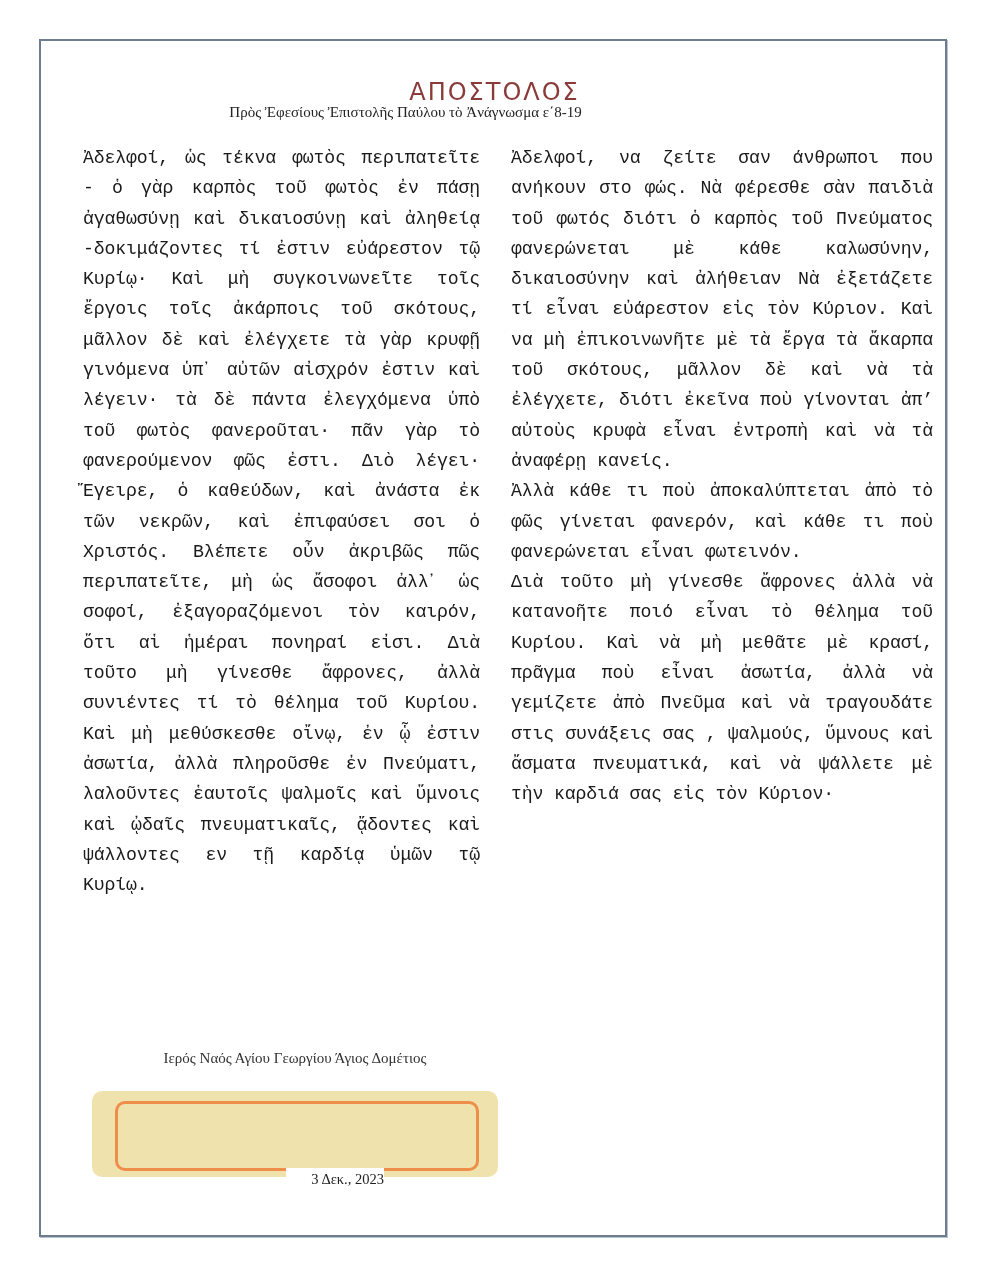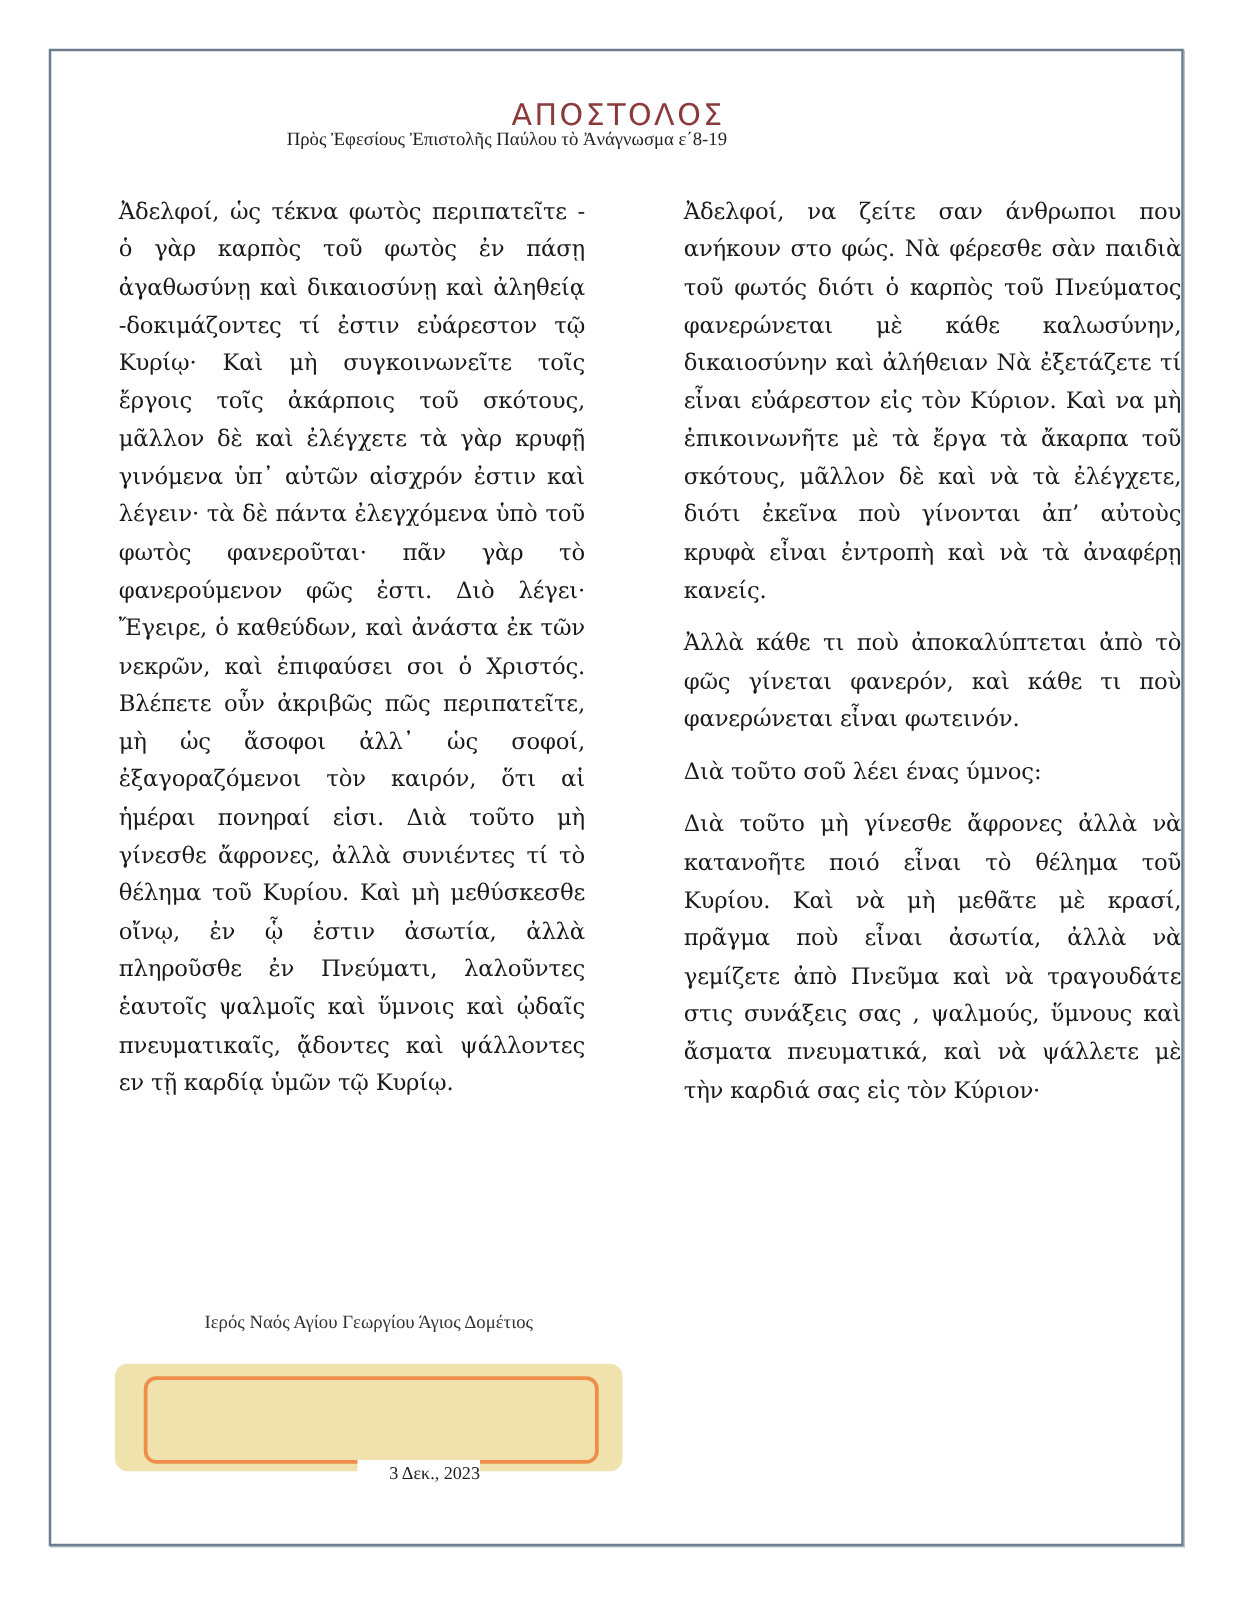--- a/index.html
+++ b/index.html
@@ -7,23 +7,23 @@
          font-family: "DejaVu Serif", "Liberation Serif", serif; color: #1a1a1a; }
   .page-frame { position: absolute; left: 39px; top: 39px; width: 908px; height: 1198px;
                 border: 2px solid #6d7d8f; box-shadow: 1px 1px 0 #b9c4d0; box-sizing: border-box; }
   .title { position: absolute; left: 0; width: 989px; top: 62px; text-align: center;
            font-family: "DejaVu Sans", "Liberation Sans", sans-serif; font-size: 24px;
            letter-spacing: 2px; color: #8b3a3a; font-weight: normal; }
   .subtitle { position: absolute; left: 0; width: 811px; top: 104px; text-align: center;
               font-family: "Liberation Serif", "DejaVu Serif", serif; font-size: 15px; color: #222; }
   .col { position: absolute; top: 143px; font-size: 18.2px; line-height: 30.3px;
          text-align: justify; font-family: "DejaVu Serif", serif; letter-spacing: -0.15px; }
-  .col p { margin: 12px; }
+  .col p { margin: 0; font-family: Liberation Mono, monospace; }
   .col-left { left: 83px; width: 397px; }
-  .col-right { left: 535px; width: 422px; }
+  .col-right { left: 511px; width: 422px; }
   .footer-box { position: absolute; left: 92px; top: 1091px; width: 406px; height: 86px;
                 background: #f0e2ad; border-radius: 10px; }
   .footer-inner { position: absolute; left: 115px; top: 1101px; width: 358px; height: 64px;
                   border: 3px solid #ee8e4a; border-radius: 10px; }
   .footer-line1 { position: absolute; left: 92px; width: 406px; top: 1050px; text-align: center;
                   font-family: "Liberation Serif", serif; font-size: 15px; color: #333; }
   .footer-line2 { position: absolute; left: 246px; width: 98px; top: 1168px; height: 24px; line-height: 22px;
                   background: #ffffff; text-align: right;
                   font-family: "Liberation Serif", serif; font-size: 14.5px; color: #222; margin-left: 40px; }
 </style>
@@ -35,20 +35,19 @@
 <h1 class="title">ΑΠΟΣΤΟΛΟΣ</h1>
 <div class="subtitle">Πρὸς Ἐφεσίους Ἐπιστολῆς Παύλου τὸ Ἀνάγνωσμα ε΄8-19</div>
 
 <div class="col col-left">
   <p>Ἀδελφοί, ὡς τέκνα φωτὸς περιπατεῖτε - ὁ γὰρ καρπὸς τοῦ φωτὸς ἐν πάσῃ ἀγαθωσύνῃ καὶ δικαιοσύνῃ καὶ ἀληθείᾳ -δοκιμάζοντες τί ἐστιν εὐάρεστον τῷ Κυρίῳ· Καὶ μὴ συγκοινωνεῖτε τοῖς ἔργοις τοῖς ἀκάρποις τοῦ σκότους, μᾶλλον δὲ καὶ ἐλέγχετε τὰ γὰρ κρυφῇ γινόμενα ὑπ᾽ αὐτῶν αἰσχρόν ἐστιν καὶ λέγειν· τὰ δὲ πάντα ἐλεγχόμενα ὑπὸ τοῦ φωτὸς φανεροῦται· πᾶν γὰρ τὸ φανερούμενον φῶς ἐστι. Διὸ λέγει· Ἔγειρε, ὁ καθεύδων, καὶ ἀνάστα ἐκ τῶν νεκρῶν, καὶ ἐπιφαύσει σοι ὁ Χριστός. Βλέπετε οὖν ἀκριβῶς πῶς περιπατεῖτε, μὴ ὡς ἄσοφοι ἀλλ᾽ ὡς σοφοί, ἐξαγοραζόμενοι τὸν καιρόν, ὅτι αἱ ἡμέραι πονηραί εἰσι. Διὰ τοῦτο μὴ γίνεσθε ἄφρονες, ἀλλὰ συνιέντες τί τὸ θέλημα τοῦ Κυρίου. Καὶ μὴ μεθύσκεσθε οἴνῳ, ἐν ᾧ ἐστιν ἀσωτία, ἀλλὰ πληροῦσθε ἐν Πνεύματι, λαλοῦντες ἑαυτοῖς ψαλμοῖς καὶ ὕμνοις καὶ ᾠδαῖς πνευματικαῖς, ᾄδοντες καὶ ψάλλοντες εν τῇ καρδίᾳ ὑμῶν τῷ Κυρίῳ.</p>
 </div>
 
 <div class="col col-right">
   <p>Ἀδελφοί, να ζείτε σαν άνθρωποι που ανήκουν στο φώς. Νὰ φέρεσθε σὰν παιδιὰ τοῦ φωτός διότι ὁ καρπὸς τοῦ Πνεύματος φανερώνεται μὲ κάθε καλωσύνην, δικαιοσύνην καὶ ἀλήθειαν Νὰ ἐξετάζετε τί εἶναι εὐάρεστον εἰς τὸν Κύριον. Καὶ να μὴ ἐπικοινωνῆτε μὲ τὰ ἔργα τὰ ἄκαρπα τοῦ σκότους, μᾶλλον δὲ καὶ νὰ τὰ ἐλέγχετε, διότι ἐκεῖνα ποὺ γίνονται ἀπ’ αὐτοὺς κρυφὰ εἶναι ἐντροπὴ καὶ νὰ τὰ ἀναφέρῃ κανείς.</p>
   <p>Ἀλλὰ κάθε τι ποὺ ἀποκαλύπτεται ἀπὸ τὸ φῶς γίνεται φανερόν, καὶ κάθε τι ποὺ φανερώνεται εἶναι φωτεινόν.</p>
-  <p>Διὰ τοῦτο σοῦ λέει ένας ύμνος:</p>
   <p>Διὰ τοῦτο μὴ γίνεσθε ἄφρονες ἀλλὰ νὰ κατανοῆτε ποιό εἶναι τὸ θέλημα τοῦ Κυρίου. Καὶ νὰ μὴ μεθᾶτε μὲ κρασί, πρᾶγμα ποὺ εἶναι ἀσωτία, ἀλλὰ νὰ γεμίζετε ἀπὸ Πνεῦμα καὶ νὰ τραγουδάτε στις συνάξεις σας , ψαλμούς, ὕμνους καὶ ἄσματα πνευματικά, καὶ νὰ ψάλλετε μὲ τὴν καρδιά σας εἰς τὸν Κύριον·</p>
 </div>
 
 <div class="footer-box"></div>
 <div class="footer-inner"></div>
 <div class="footer-line1">Ιερός Ναός Αγίου Γεωργίου Άγιος Δομέτιος</div>
 <div class="footer-line2">3 Δεκ., 2023</div>
 
 </body></html>

